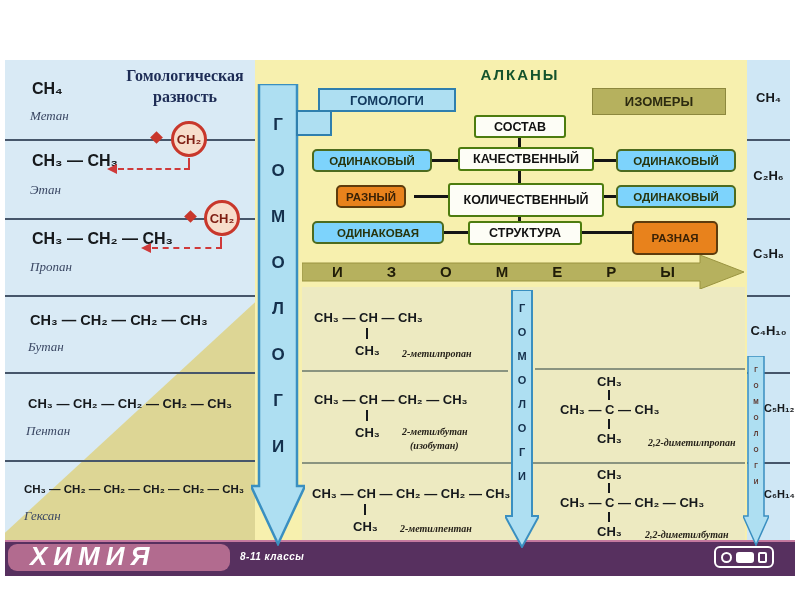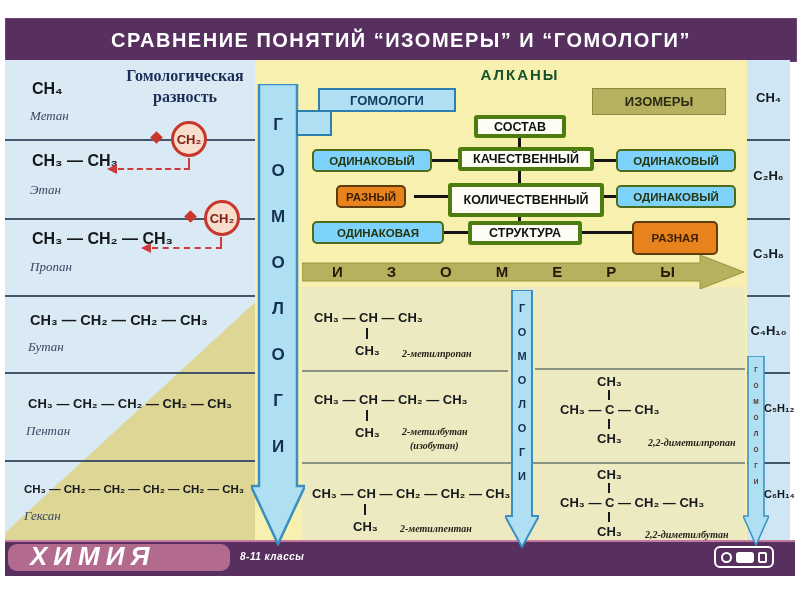--- a/index.html
+++ b/index.html
@@ -22,21 +22,21 @@
           color:#7e1d12;font-weight:bold;font-size:13px;display:flex;align-items:center;justify-content:center;}
   .diamond{width:9px;height:9px;background:#c8372b;transform:rotate(45deg);}
   .dash-h{border-top:2.5px dashed #cf3a3a;}
   .dash-v{border-left:2.5px dashed #cf3a3a;}
   .ah-left{width:0;height:0;border-top:5px solid transparent;border-bottom:5px solid transparent;border-right:10px solid #cf3a3a;}
   .stack{white-space:pre-line;text-align:center;font-weight:bold;color:#14304d;}
   .bluebox{box-sizing:border-box;background:#aedff2;border:2px solid #2f7fae;color:#123a5e;font-weight:bold;font-size:13px;
            display:flex;align-items:center;justify-content:center;}
   .olivebox{box-sizing:border-box;background:#b6b15e;border:1px solid #8d883d;color:#2c2a10;font-weight:bold;font-size:13px;
            display:flex;align-items:center;justify-content:center;}
-  .wbox{box-sizing:border-box;background:#fdfdf6;border:4px solid #4d7c0f;border-radius:3px;color:#111;font-weight:bold;
+  .wbox{box-sizing:border-box;background:#fdfdf6;border:2px solid #4d7c0f;border-radius:3px;color:#111;font-weight:bold;
         font-size:12.5px;display:flex;align-items:center;justify-content:center;}
   .gbox{box-sizing:border-box;background:#7dd3fc;border:2px solid #4c6b1f;border-radius:5px;color:#27340c;font-weight:bold;
         font-size:11.5px;display:flex;align-items:center;justify-content:center;}
   .obox{box-sizing:border-box;background:#e8821c;border:2px solid #5d3c0d;border-radius:5px;color:#3a2206;font-weight:bold;
         font-size:11.5px;display:flex;align-items:center;justify-content:center;}
   .conn{background:#141414;height:3px;}
   .vline{background:#141414;width:3px;}
   .alk-title{font-weight:bold;font-size:15px;letter-spacing:2px;color:#14532d;text-align:center;}
   .iso-letters{font-weight:bold;font-size:15px;letter-spacing:44px;color:#201c08;white-space:nowrap;}
   .bond{width:2px;background:#16191c;}
@@ -49,23 +49,20 @@
   .logo{box-sizing:border-box;border:2px solid #fff;border-radius:6px;display:flex;align-items:center;justify-content:center;gap:4px;}
   .logo .c{width:11px;height:11px;border:2px solid #fff;border-radius:50%;box-sizing:border-box;}
   .logo .b1{width:18px;height:11px;background:#fff;border-radius:3px;}
   .logo .b2{width:9px;height:11px;border:2px solid #fff;border-radius:2px;box-sizing:border-box;}
 </style>
 </head>
 <body>
 
 <div class="page">
 
-  <div class="abs hdr" style="left:5px;top:18px;width:790px;height:42px;">
-    <span>СРАВНЕНИЕ ПОНЯТИЙ “ИЗОМЕРЫ” И “ГОМОЛОГИ”</span>
-  </div>
 
   <div class="abs bg-blue" style="left:5px;top:60px;width:250px;height:480px;"></div>
   <div class="abs bg-yellow" style="left:255px;top:60px;width:492px;height:480px;"></div>
   <div class="abs bg-struct" style="left:302px;top:287px;width:443px;height:253px;"></div>
   <div class="abs bg-rcol" style="left:747px;top:60px;width:43px;height:480px;"></div>
   <div class="abs wedge" style="left:5px;top:295px;width:250px;height:245px;"></div>
 
   <div class="abs sep" style="left:5px;top:139px;width:250px;"></div>
   <div class="abs sep" style="left:5px;top:218px;width:250px;"></div>
   <div class="abs sep" style="left:5px;top:295px;width:250px;"></div>

